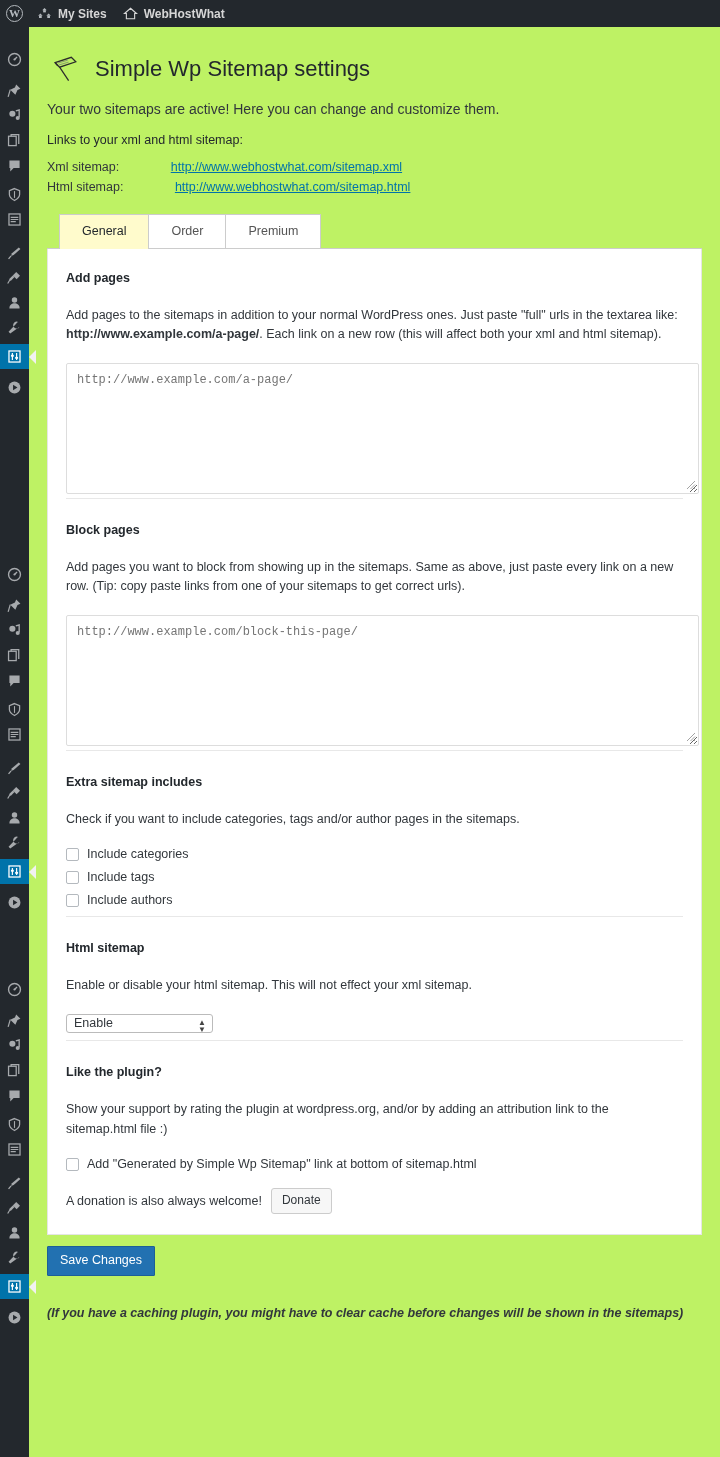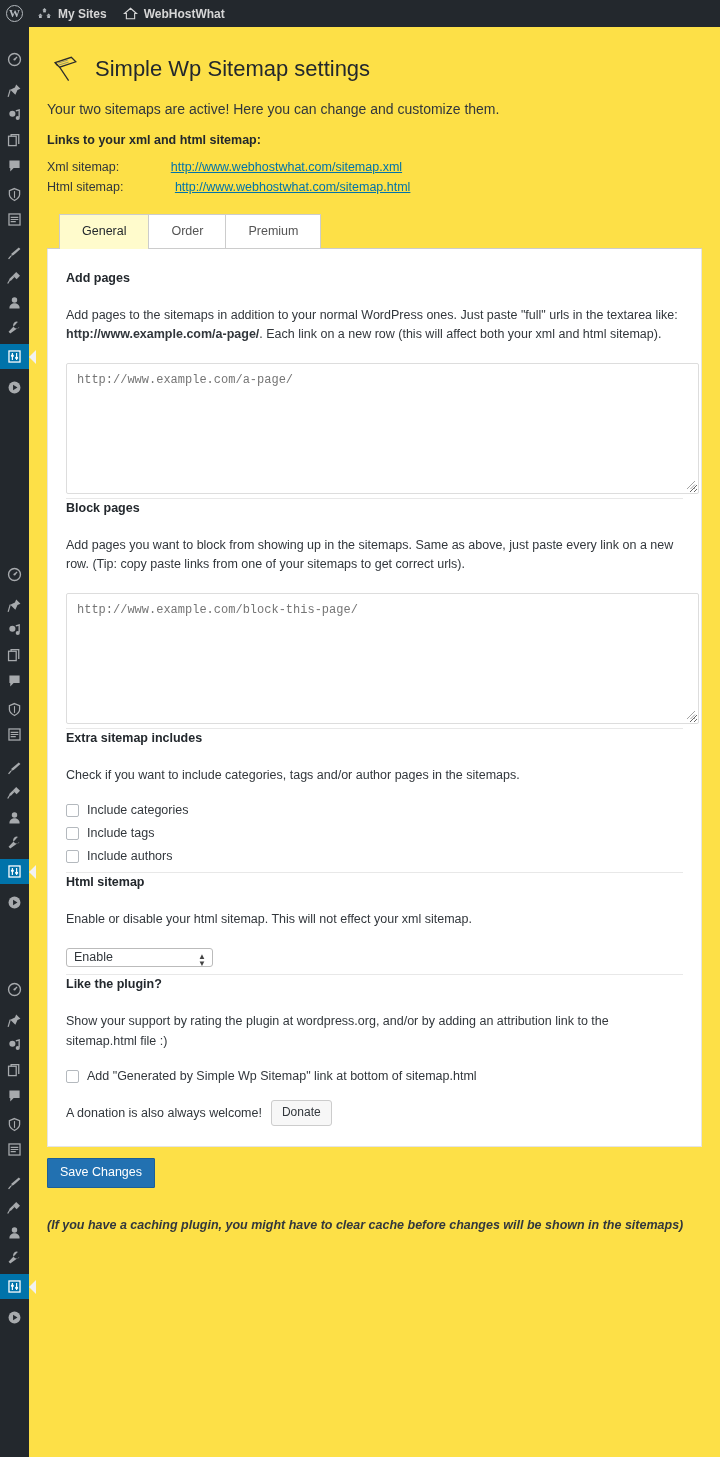--- a/index.html
+++ b/index.html
@@ -84,21 +84,21 @@
     border-bottom: 7px solid transparent;
     border-right: 7px solid #f1f1f1;
   }
 
   
   .content {
     position: absolute;
     top: 27px; left: 29px;
     width: 691px;
     height: 1430px;
-    background: #fde047;
+    background: #bef264;
     padding: 10px 18px 0 18px;
   }
 
   .page-head {
     display: flex;
     align-items: center;
     gap: 12px;
     padding: 14px 0 10px 0;
   }
   .signpost { width: 36px; height: 36px; display: block; }
@@ -110,21 +110,21 @@
   }
 
   .intro {
     font-size: 14px;
     color: #32373c;
     margin-top: 4px;
     margin-bottom: 16px;
   }
   .links-head {
     font-size: 12.5px;
-    font-weight: bold;
+    font-weight: normal;
     color: #23282d;
     margin-bottom: 13px;
   }
   .link-row {
     font-size: 12.5px;
     color: #32373c;
     margin-bottom: 6px;
   }
   .link-row a {
     color: #0073aa;
@@ -165,21 +165,21 @@
   
   .card {
     background: #fff;
     border: 1px solid #e5e5e5;
     border-top: none;
     padding: 18px 18px 20px 18px;
     margin-top: 0;
   }
 
   .section { padding: 4px 0 0 0; }
-  .section + .section { border-top: 1px solid #e8e8e8; margin-top: 2px; padding-top: 2px; }
+  .section + .section { border-top: 1px solid #e8e8e8; margin-top: 2px; padding-top: 24px; }
 
   .sec-title {
     font-size: 12.5px;
     font-weight: bold;
     color: #23282d;
     margin-bottom: 21px;
   }
   .sec-desc {
     font-size: 12.5px;
     color: #32373c;

